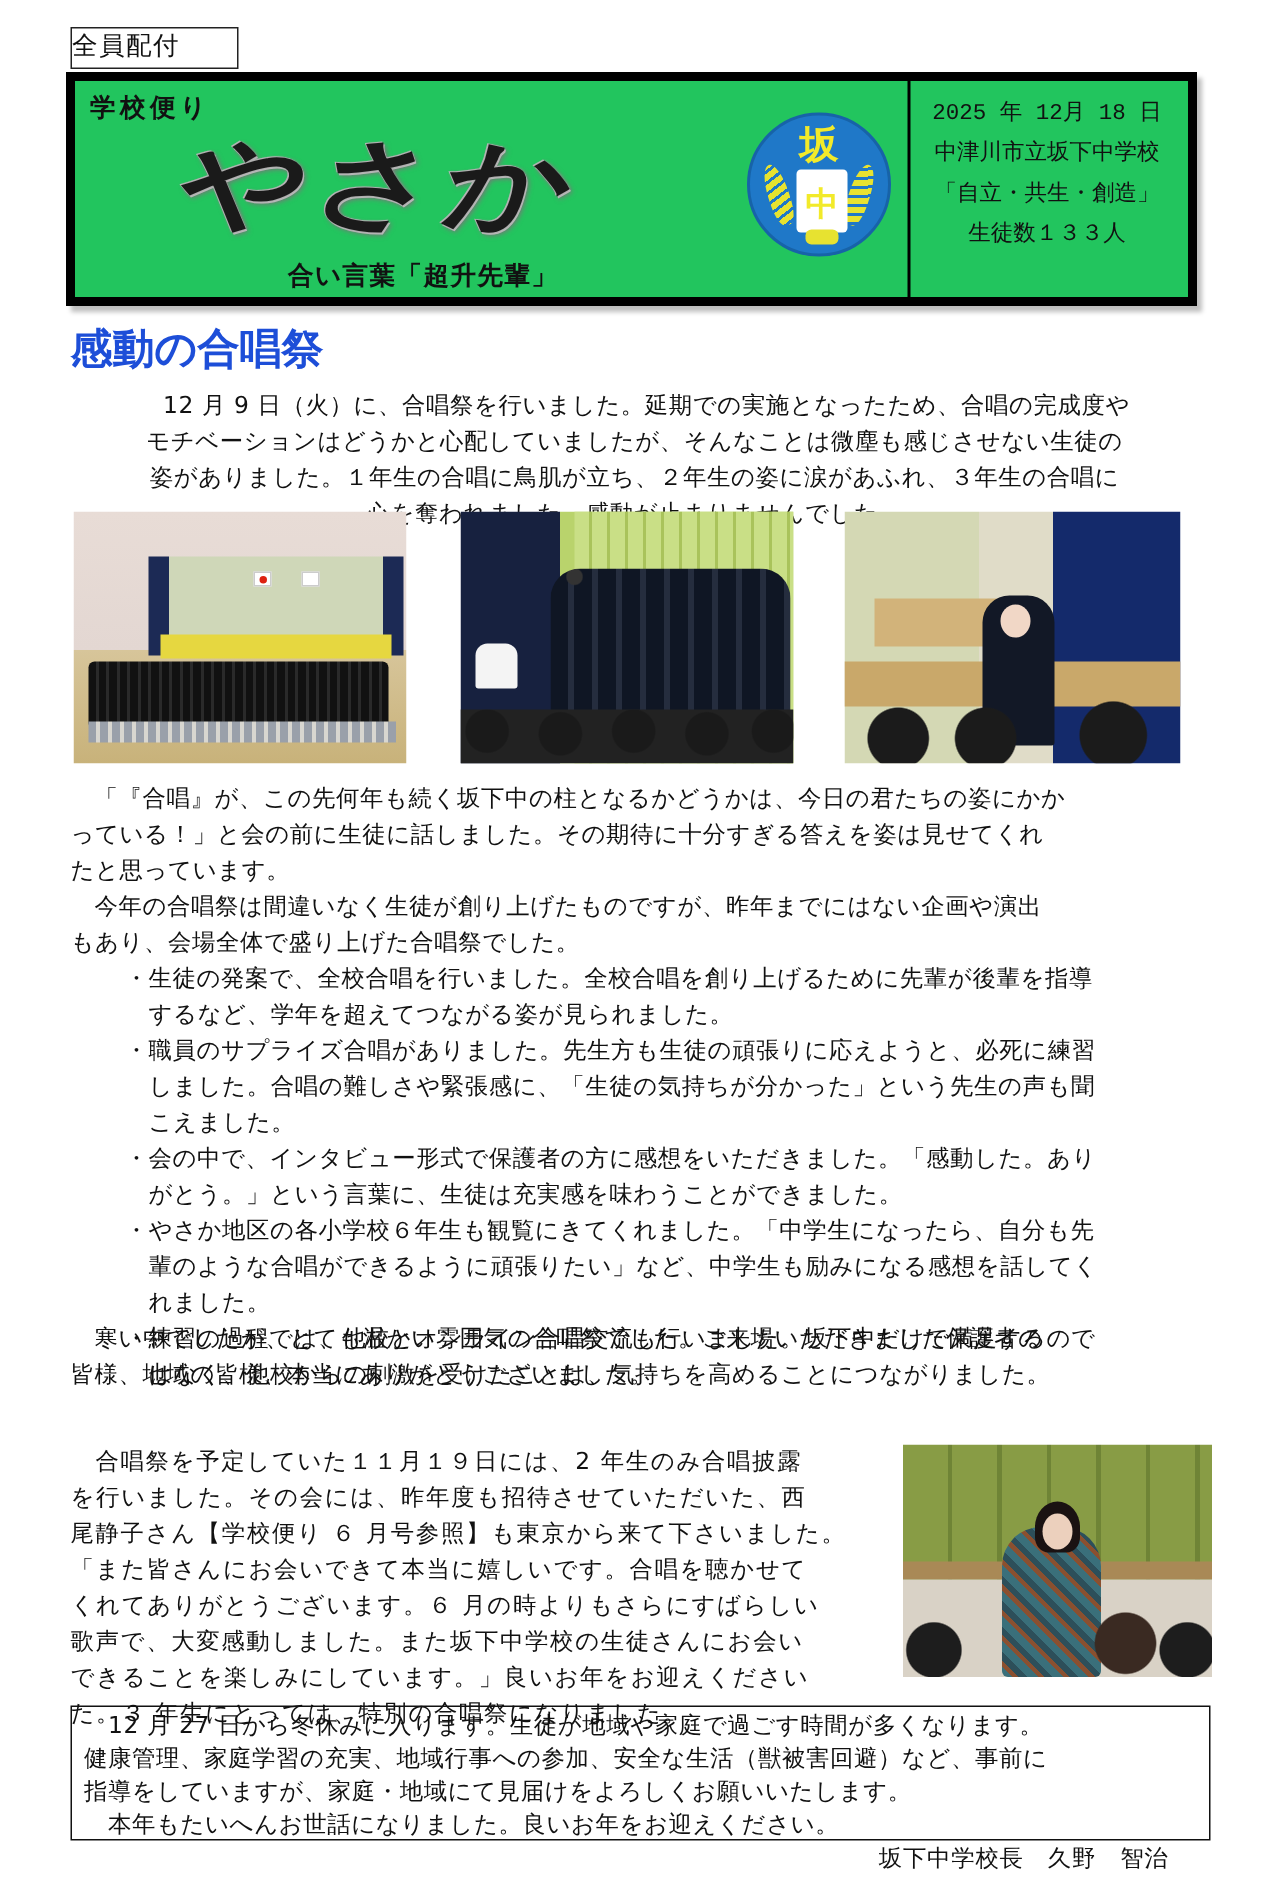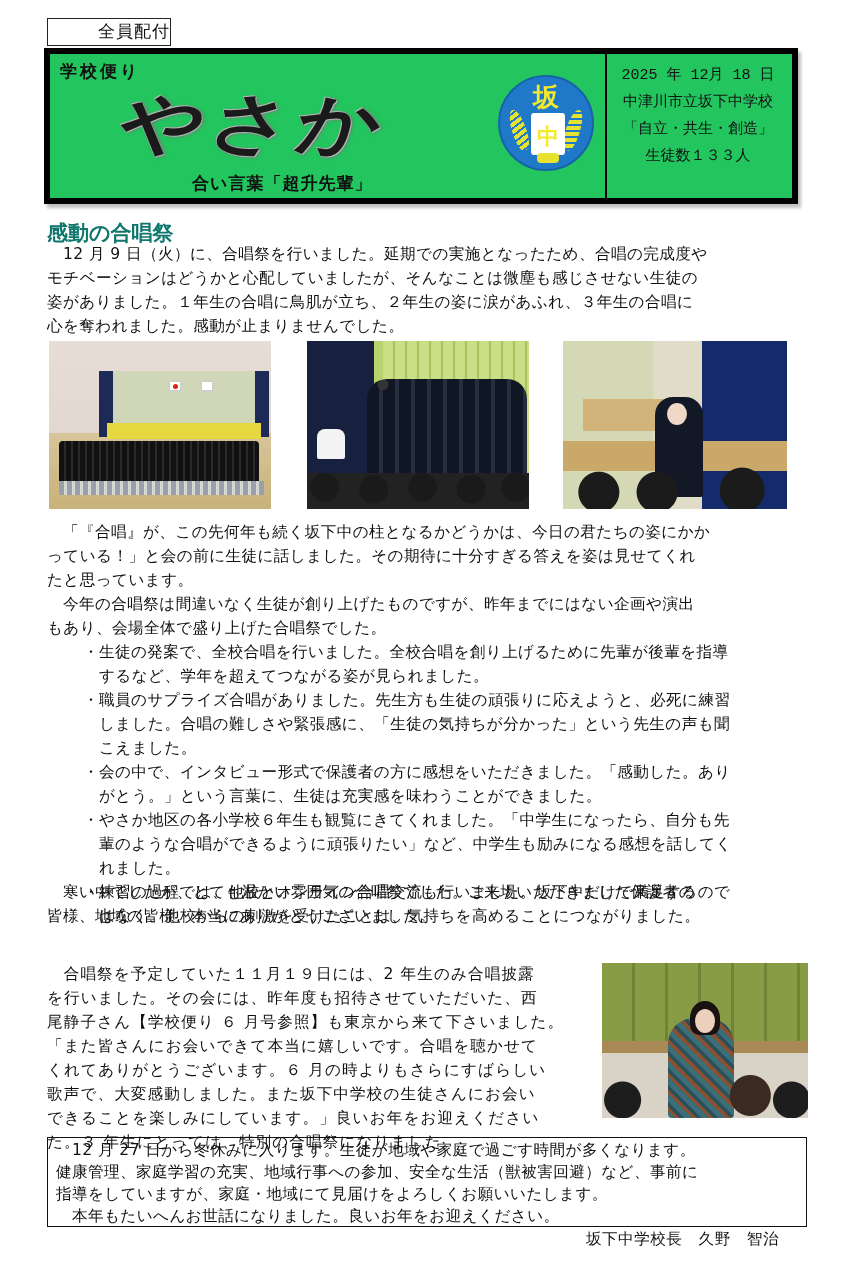--- a/index.html
+++ b/index.html
@@ -1,23 +1,22 @@
 <!DOCTYPE html>
 <html><head>
 <meta charset="utf-8">
 <style>
   * { box-sizing: border-box; margin: 0; padding: 0; }
   html, body { width: 855px; height: 1268px; background: #ffffff; overflow: hidden; }
   body { position: relative; font-family: "DejaVu Sans", sans-serif; color: #111; }
 
   .badge {
-    position: absolute; left: 47px; top: 18px; width: 124px; height: 28px;
-    border: 1.5px solid #222; font-size: 17px; line-height: 25px; text-align: right;
+    position: absolute; left: 47px; top: 18px; width: 112px; height: 28px;
+    border: 1.5px solid #222; font-size: 17px; line-height: 25px; text-align: left;
     letter-spacing: 1px;
-    padding-left: 44px;
   }
 
   .masthead {
     position: absolute; left: 44px; top: 48px; width: 754px; height: 156px;
     border: 6px solid #000; background: #22c55e;
     box-shadow: 3px 4px 3px rgba(0,0,0,0.25);
   }
   .mh-kicker {
     position: absolute; left: 10px; top: 6px; font-family: "DejaVu Serif", serif;
     font-weight: bold; font-size: 17px; letter-spacing: 3px; color: #111;
@@ -63,28 +62,28 @@
   }
   .mh-divider {
     position: absolute; left: 555px; top: 0; width: 2px; height: 100%; background: #000;
   }
   .mh-info {
     position: absolute; left: 558px; top: 8px; width: 180px; text-align: center;
     font-size: 15px; line-height: 27px; color: #111; font-family: Liberation Mono, monospace;
   }
 
   .section-title {
-    position: absolute; left: 47px; top: 219px; font-size: 21px; font-weight: bold; line-height: 28px;
-    letter-spacing: 0px; color: #0f766e;
+    position: absolute; left: 47px; top: 219px; font-size: 28px; font-weight: bold; line-height: 28px;
+    letter-spacing: 0px; color: #1d4ed8;
   }
   .para {
     position: absolute; left: 47px; width: 752px; font-size: 15.6px; line-height: 24px;
     color: #111; letter-spacing: 0.4px;
   }
-  .p-intro { top: 242px; }
+  .p-intro { top: 258px; text-align: center; }
   .p-intro .ln, .p-body .ln, .list .ln, .p-close .ln { display: block; white-space: nowrap; }
 
   .photo {
     position: absolute; top: 341px; height: 168px; overflow: hidden;
   }
   .photo-1 { left: 49px; width: 222px; }
   .photo-2 { left: 307px; width: 222px; }
   .photo-3 { left: 563px; width: 224px; }
 
   

